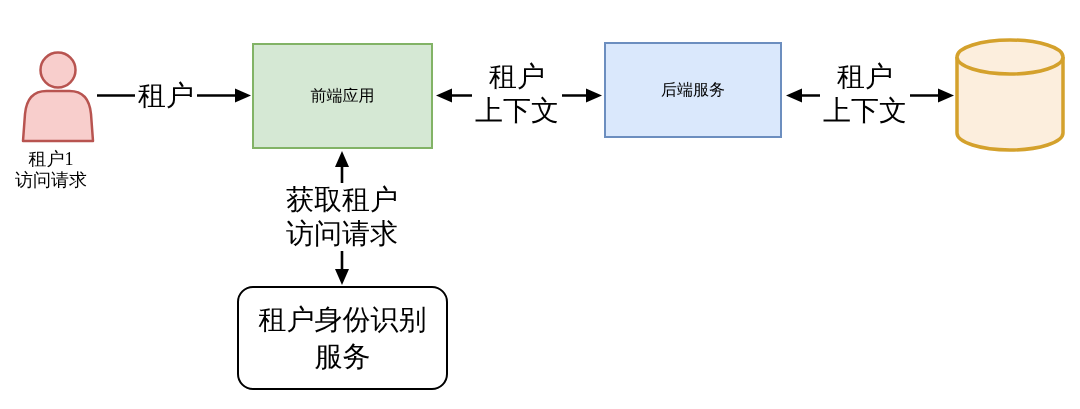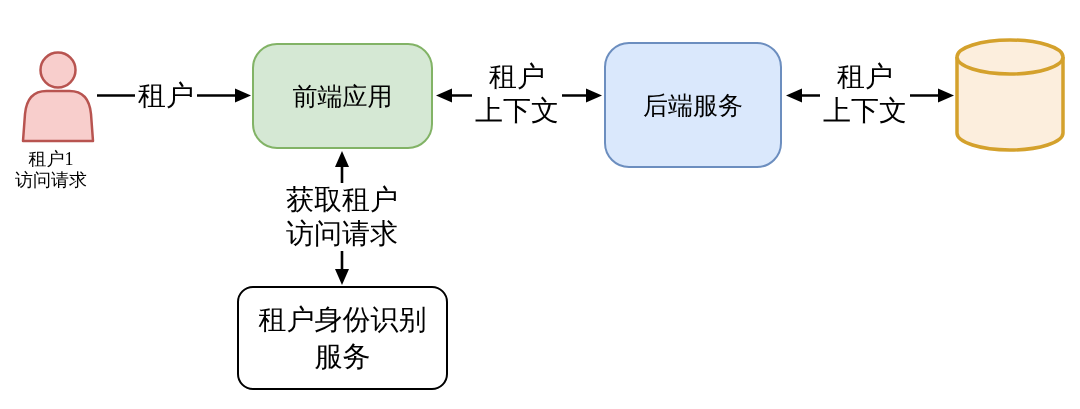--- a/index.html
+++ b/index.html
@@ -21,32 +21,31 @@
     left: 0;
     top: 0;
   }
   .node {
     position: absolute;
     box-sizing: border-box;
     display: flex;
     align-items: center;
     justify-content: center;
     text-align: center;
-    font-size: 25px;
+    font-size: 16px;
     font-weight: 500;
     color: #000000;
-    border-radius: 25px;
   }
   .node-frontend {
     left: 252px; top: 43px; width: 181px; height: 106px;
     background: #d5e8d4;
     border: 2px solid #82b366;
   }
   .node-backend {
-    left: 604px; top: 42px; width: 178px; height: 126px;
+    left: 604px; top: 42px; width: 178px; height: 96px;
     background: #dae8fc;
     border: 2px solid #6c8ebf;
   }
   .node-identity {
     left: 237px; top: 286px; width: 211px; height: 104px;
     background: #ffffff;
     border: 2.5px solid #000000;
     border-radius: 16px;
     font-size: 28px;
     line-height: 37px;

